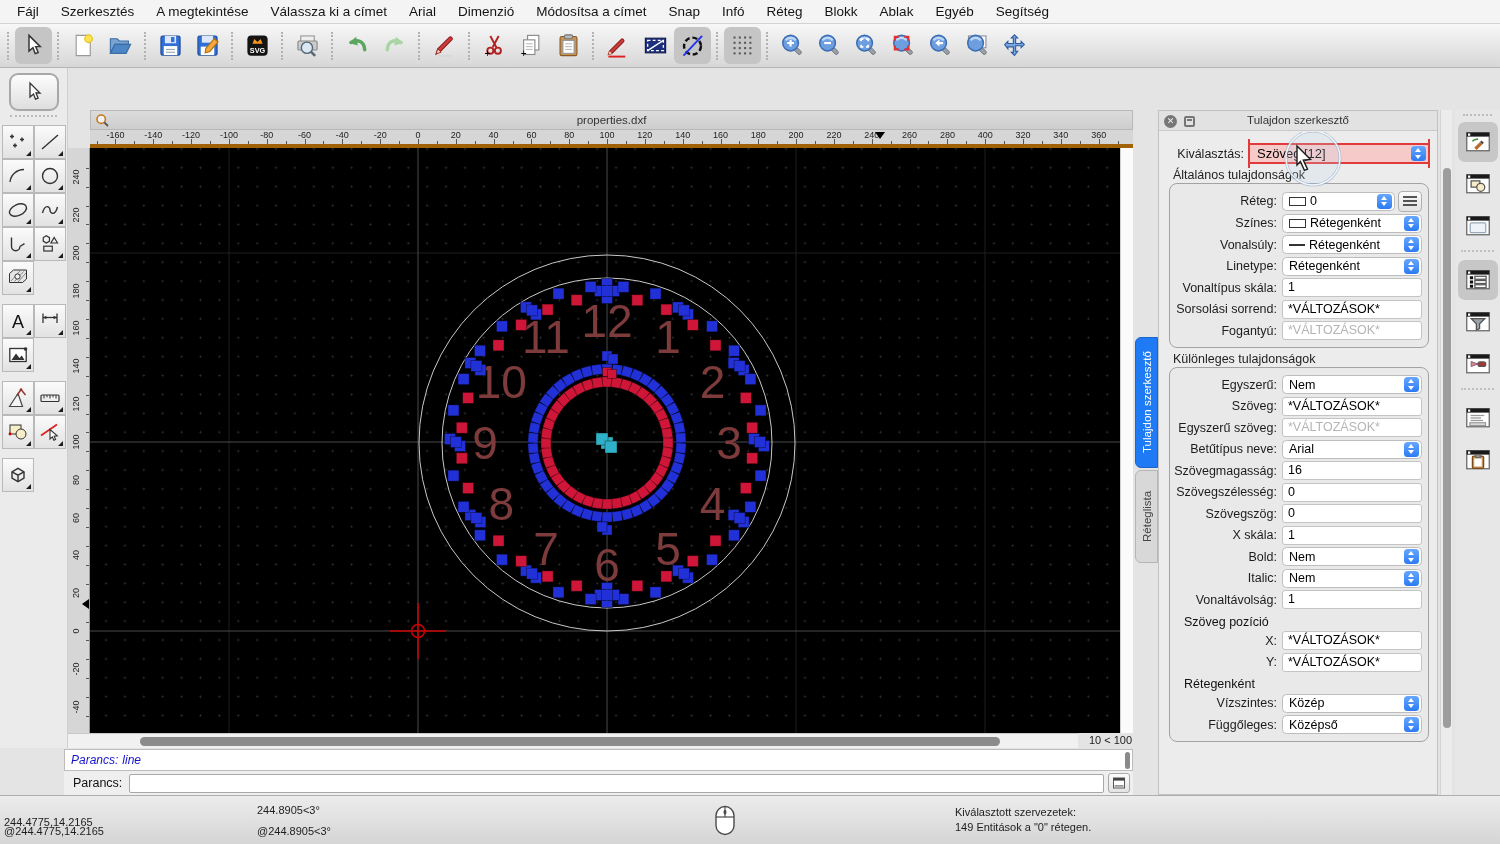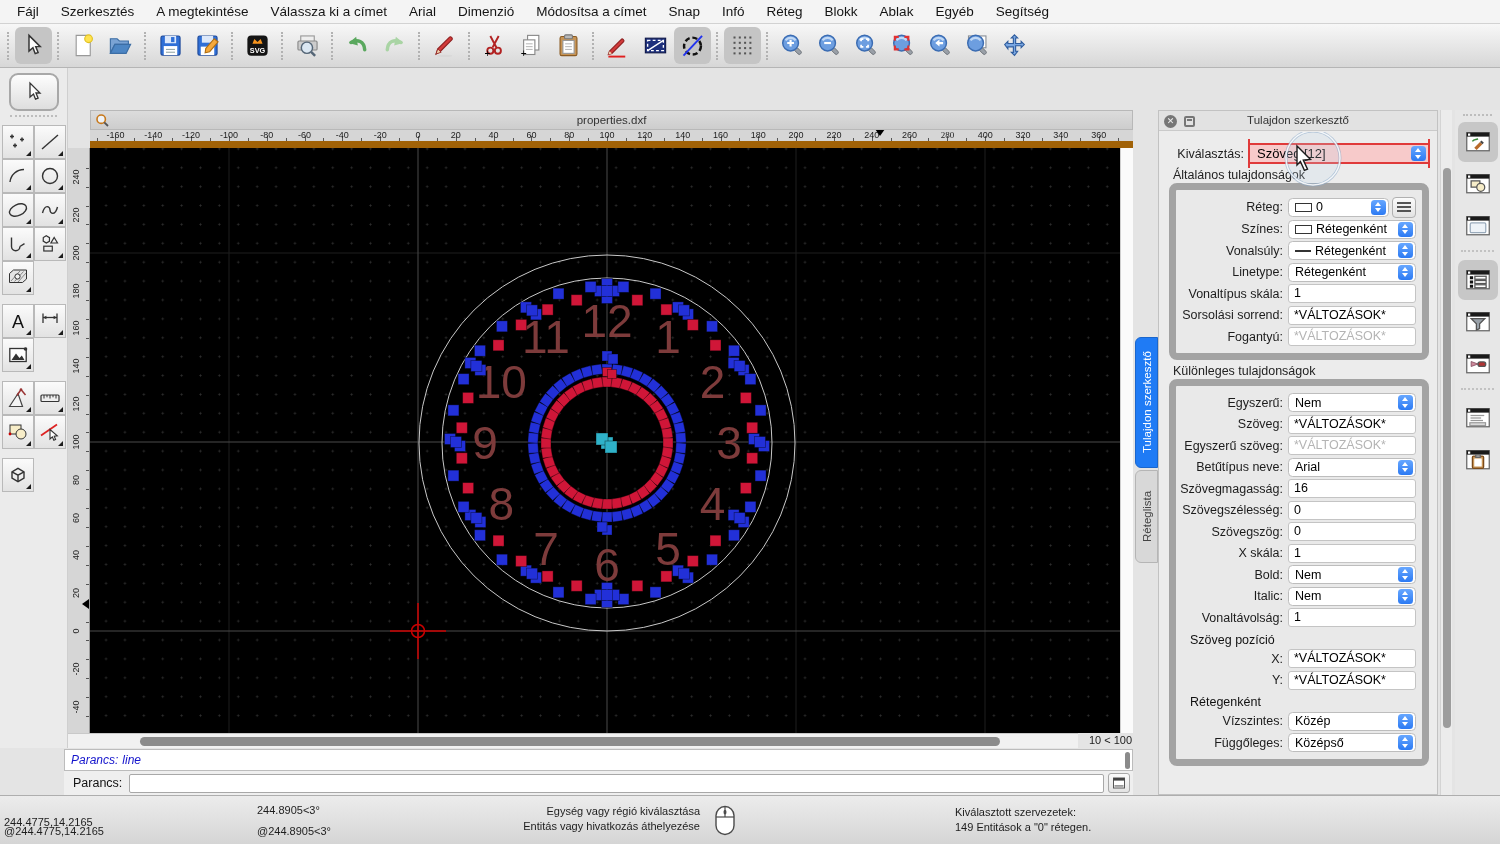--- a/index.html
+++ b/index.html
@@ -21,21 +21,21 @@
 .pal-handle{height:4px;border-top:2px dotted #bdbdbd;margin:2px 10px 6px 10px}
 .pal-row{display:flex;padding-left:2px}
 .pal-btn{width:32px;height:34px;background:linear-gradient(#fbfbfb,#e2e2e2);border:1px solid #b9b9b9;position:relative;display:flex;align-items:center;justify-content:center}
 .pal-btn svg{width:24px;height:24px}
 .pal-btn .fly{position:absolute;right:2px;bottom:2px;width:0;height:0;border-left:5px solid transparent;border-bottom:5px solid #1c1c1c}
 .pal-hole{width:32px;height:34px;visibility:hidden}
 .pal-gap{height:9px}
 
 .doc-titlebar{position:absolute;left:90px;top:110px;width:1043px;height:20px;background:linear-gradient(#dcdcdc,#cdcdcd);border:1px solid #b8b8b8;font-size:11.5px;color:#333;text-align:center;line-height:18px}
 .doc-icon{position:absolute;left:4px;top:2px;width:15px;height:15px}
-.hruler{position:absolute;left:90px;top:130px;width:1043px;height:18px;background:#d6d6d6;border-bottom:7px solid #a16207;overflow:hidden}
+.hruler{position:absolute;left:90px;top:130px;width:1043px;height:18px;background:#d6d6d6;border-bottom:4px solid #a16207;overflow:hidden}
 .hruler .rlbl{position:absolute;top:0;font-size:9px;color:#222;transform:translateX(-50%)}
 .hruler .rtick{position:absolute;bottom:0;width:1px;background:#555}
 .hmarker{position:absolute;bottom:0;width:0;height:0;border:5px solid transparent;border-top:7px solid #000;transform:translateX(-50%)}
 .vruler{position:absolute;left:68px;top:148px;width:22px;height:585px;background:#d6d6d6;border-right:1px solid #9c9c9c;overflow:hidden}
 .vruler .rlbl{position:absolute;left:-7px;width:30px;text-align:center;font-size:9px;color:#222;transform:rotate(-90deg)}
 .vruler .rtick{position:absolute;right:0;height:1px;background:#555}
 .vmarker{position:absolute;right:0;width:0;height:0;border:5px solid transparent;border-right:7px solid #000;transform:translateY(-50%)}
 .canvas{position:absolute;left:90px;top:148px;width:1030px;height:585px;background-color:#000;background-image:radial-gradient(#2e2e2e 0.8px,transparent 1.3px);background-size:18.9px 18.9px;background-position:6.6px 10.3px}
 .canvas svg{position:absolute;left:0;top:0}
 .vscroll{position:absolute;left:1120px;top:148px;width:13px;height:585px;background:#fbfbfb;border-left:1px solid #cfcfcf}
@@ -59,21 +59,21 @@
 .ph-close{position:absolute;left:5px;top:3.5px;width:13px;height:13px;border-radius:50%;background:#767676;color:#f0f0f0;font-size:9px;line-height:12px;text-align:center}
 .ph-detach{position:absolute;left:25px;top:4.5px;width:11px;height:11px;border:2px solid #767676;border-radius:2px}
 .ph-detach::after{content:"";position:absolute;left:1px;top:1px;right:1px;height:2px;background:#767676}
 .selrow{display:flex;align-items:center;margin:12px 8px 4px 0}
 .plabel{flex:0 0 112px;text-align:right;padding-right:5px;color:#1c1c1c;white-space:nowrap;line-height:20px}
 .selrow .plabel{flex-basis:90px}
 .sel-combo{flex:1;display:flex;align-items:center;height:21px;background:#f7caca;border-top:2px solid #e03a3a;border-bottom:2px solid #e03a3a;padding:0 3px 0 8px;font-size:13px;position:relative}
 .sel-combo::before,.sel-combo::after{content:"";position:absolute;top:-6px;bottom:-6px;width:2px;background:#e03a3a}
 .sel-combo::before{left:-1px}.sel-combo::after{right:-1px}
 .pgroup-label{margin:4px 0 1px 14px;color:#222}
-.pgroup{margin:0 8px 4px 10px;border:7px solid #a3a3a3;border-radius:8px;background:#e9e9e9;padding:5px 6px 5px 0}
+.pgroup{margin:0 8px 4px 10px;border:1px solid #a3a3a3;border-radius:8px;background:#e9e9e9;padding:5px 6px 5px 0}
 .prow{display:flex;align-items:center;margin:1.5px 0}
 .pcombo{flex:1;display:flex;align-items:center;gap:4px;background:#fff;border:1px solid #bdbdbd;border-radius:4.5px;height:19px;padding:0 2px 0 6px;min-width:0}
 .ptext{flex:1;background:#fff;border:1px solid #c4c4c4;border-radius:3px;height:19px;line-height:17px;padding-left:5px}
 .ptext.disabled{color:#b4b4b4}
 .pval{flex:1;white-space:nowrap;overflow:hidden}
 .stepper{flex:0 0 15px;width:15px;height:15px;margin-left:auto;background:linear-gradient(#67a7ff,#2c7af3);border-radius:3.5px;position:relative}
 .stepper::before,.stepper::after{content:"";position:absolute;left:3.7px;border-left:3.6px solid transparent;border-right:3.6px solid transparent}
 .stepper::before{top:2.4px;border-bottom:4px solid #fff}
 .stepper::after{bottom:2.4px;border-top:4px solid #fff}
 .swatch-rect{width:17px;height:9px;background:#fff;border:1.4px solid #333;flex:0 0 17px}
@@ -591,21 +591,21 @@
     <span class="rlbl" style="left: 479.256px;">80</span>
     <span class="rlbl" style="left: 517.07px;">100</span>
     <span class="rlbl" style="left: 554.884px;">120</span>
     <span class="rlbl" style="left: 592.698px;">140</span>
     <span class="rlbl" style="left: 630.512px;">160</span>
     <span class="rlbl" style="left: 668.326px;">180</span>
     <span class="rlbl" style="left: 706.14px;">200</span>
     <span class="rlbl" style="left: 743.954px;">220</span>
     <span class="rlbl" style="left: 781.768px;">240</span>
     <span class="rlbl" style="left: 819.582px;">260</span>
-    <span class="rlbl" style="left: 857.396px; font-family: Liberation Serif, serif;">280</span>
+    <span class="rlbl" style="left: 857.396px;">280</span>
     <span class="rlbl" style="left: 895.21px;">400</span>
     <span class="rlbl" style="left: 933.024px;">320</span>
     <span class="rlbl" style="left: 970.838px;">340</span>
     <span class="rlbl" style="left: 1008.65px;">360</span>
     <div class="hmarker" style="left: 790px;"></div>
   </div>
 <div class="vruler" id="vruler">
     <div class="rtick" style="top: 568.082px; width: 3px;"></div>
     <div class="rtick" style="top: 549.174px; width: 3px;"></div>
     <div class="rtick" style="top: 530.268px; width: 3px;"></div>
@@ -1129,24 +1129,20 @@
         <rect x="9" y="10.8" width="6" height="6.4" fill="#fff"></rect>
       </svg>
     </div>
   </div>
 
 <div class="statusbar">
   <div class="sb-abs">244.4775,14.2165</div>
   <div class="sb-rel">@244.4775,14.2165</div>
   <div class="sb-pabs">244.8905&lt;3°</div>
   <div class="sb-prel">@244.8905&lt;3°</div>
-  <div class="sb-hints">
-    <div>Egység vagy régió kiválasztása</div>
-    <div>Entitás vagy hivatkozás áthelyezése</div>
-  </div>
   <div class="sb-mouse">
     <svg viewBox="0 0 22 31">
         <rect x="2" y="1.5" width="18" height="28" rx="9" fill="#fff" stroke="#4a4a4a" stroke-width="1.4"></rect>
         <line x1="11" y1="1.5" x2="11" y2="12" stroke="#4a4a4a" stroke-width="1.2"></line>
         <line x1="2" y1="12" x2="20" y2="12" stroke="#4a4a4a" stroke-width="1.2"></line>
         <rect x="9.6" y="5" width="2.8" height="4.5" rx="1.4" fill="#4a4a4a"></rect>
       </svg>
   </div>
   <div class="sb-sel">
     <div>Kiválasztott szervezetek:</div>

